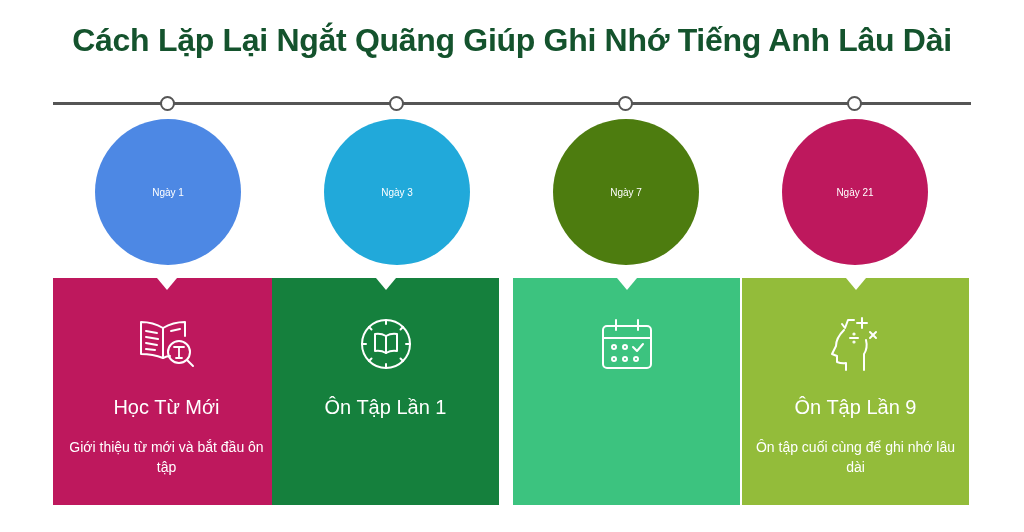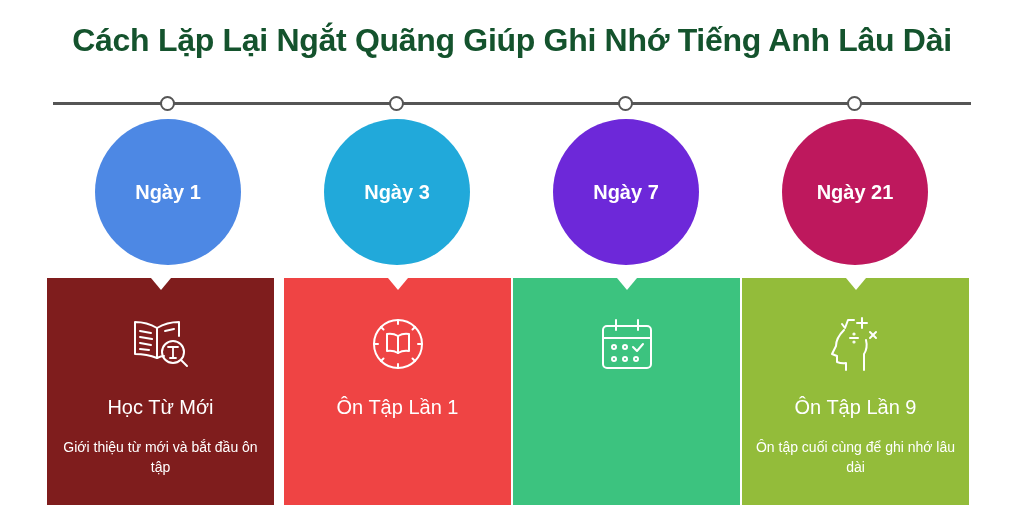--- a/index.html
+++ b/index.html
@@ -14,21 +14,21 @@
     position: absolute; left: 53px; top: 102px; width: 918px; height: 3px; background: #555555;
   }
   .node {
     position: absolute; top: 96px; width: 15px; height: 15px; border-radius: 50%;
     background: #ffffff; border: 2.5px solid #555555;
   }
   .circle {
     position: absolute; top: 119px; width: 146px; height: 146px; border-radius: 50%;
     display: flex; align-items: center; justify-content: center;
   }
-  .circle span { color: #ffffff; font-weight: bold; font-size: 20px; text-align: center; }
+  .circle span { color: #ffffff; font-weight: normal; font-size: 10px; text-align: center; }
   .card {
     position: absolute; top: 278px; width: 227px; height: 227px;
     display: flex; flex-direction: column; align-items: center;
   }
   .card .notch {
     position: absolute; top: 0; left: 50%; margin-left: -10px; width: 0; height: 0;
     border-left: 10px solid transparent; border-right: 10px solid transparent;
     border-top: 12px solid #ffffff;
   }
   .card .icon { margin-top: 36px; width: 60px; height: 60px; }
@@ -45,21 +45,21 @@
 
 <div class="timeline-line"></div>
 <div class="node" style="left:160px"></div>
 <div class="node" style="left:389px"></div>
 <div class="node" style="left:618px"></div>
 <div class="node" style="left:847px"></div>
 
 <div class="circle" style="left:95px;background:#4D88E4">
   <span>Ngày 1</span>
 </div>
-<div class="card" style="left:47px;background:#7f1d1d">
+<div class="card" style="left:53px;background:#be185d">
   <div class="notch"></div>
   <svg class="icon" viewBox="0 0 60 60" fill="none" stroke="#fff" stroke-width="2" stroke-linecap="round" stroke-linejoin="round">
     <path d="M4 8 Q16 8 26 14 L26 44 Q16 40 4 40 Z"></path>
     <path d="M26 14 Q36 8 48 8 L48 22"></path>
     <path d="M26 44 Q30 42 33 42"></path>
     <line x1="9" y1="17" x2="20" y2="19"></line>
     <line x1="9" y1="23" x2="21" y2="25"></line>
     <line x1="9" y1="29" x2="20" y2="31"></line>
     <line x1="9" y1="35" x2="18" y2="36"></line>
     <line x1="34" y1="17" x2="43" y2="15"></line>
@@ -67,39 +67,39 @@
     <line x1="50" y1="46" x2="56" y2="52"></line>
     <path d="M37 33 L47 33 M42 33 L42 44 M39 44 L45 44" stroke-width="1.8"></path>
   </svg>
   <div class="heading">Học Từ Mới</div>
   <div class="desc">Giới thiệu từ mới và bắt đầu ôn tập</div>
 </div>
 
 <div class="circle" style="left:324px;background:#21A9DA">
   <span>Ngày 3</span>
 </div>
-<div class="card" style="left:284px;background:#ef4444">
+<div class="card" style="left:272px;background:#15803d">
   <div class="notch"></div>
   <svg class="icon" viewBox="0 0 60 60" fill="none" stroke="#fff" stroke-width="2" stroke-linecap="round" stroke-linejoin="round">
     <circle cx="30" cy="30" r="24"></circle>
     <line x1="30" y1="6" x2="30" y2="10"></line>
     <line x1="30" y1="50" x2="30" y2="54"></line>
     <line x1="6" y1="30" x2="10" y2="30"></line>
     <line x1="50" y1="30" x2="54" y2="30"></line>
     <line x1="13" y1="13" x2="15.5" y2="15.5"></line>
     <line x1="47" y1="13" x2="44.5" y2="15.5"></line>
     <line x1="13" y1="47" x2="15.5" y2="44.5"></line>
     <line x1="47" y1="47" x2="44.5" y2="44.5"></line>
     <path d="M30 22 Q25 19 19 20 L19 37 Q25 36 30 39 Z"></path>
     <path d="M30 22 Q35 19 41 20 L41 37 Q35 36 30 39"></path>
   </svg>
   <div class="heading">Ôn Tập Lần 1</div>
 </div>
 
-<div class="circle" style="left:553px;background:#6d28d9">
+<div class="circle" style="left:553px;background:#4d7c0f">
   <span>Ngày 7</span>
 </div>
 <div class="card" style="left:513px;background:#3CC37F">
   <div class="notch"></div>
   <svg class="icon" viewBox="0 0 60 60" fill="none" stroke="#fff" stroke-width="2" stroke-linecap="round" stroke-linejoin="round">
     <rect x="6" y="12" width="48" height="42" rx="4"></rect>
     <line x1="6" y1="24" x2="54" y2="24"></line>
     <line x1="19" y1="6" x2="19" y2="16"></line>
     <line x1="41" y1="6" x2="41" y2="16"></line>
     <circle cx="17" cy="33" r="2"></circle>

